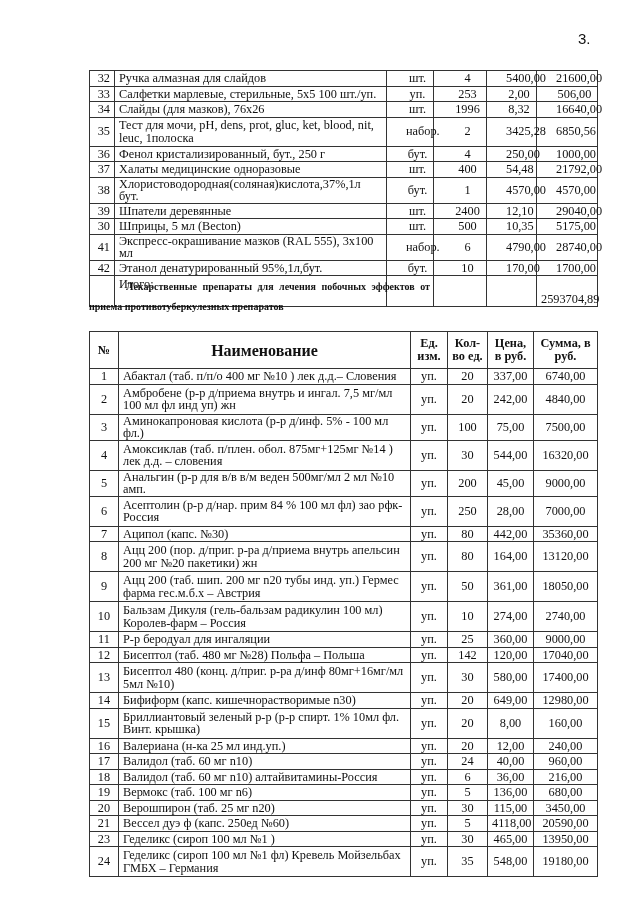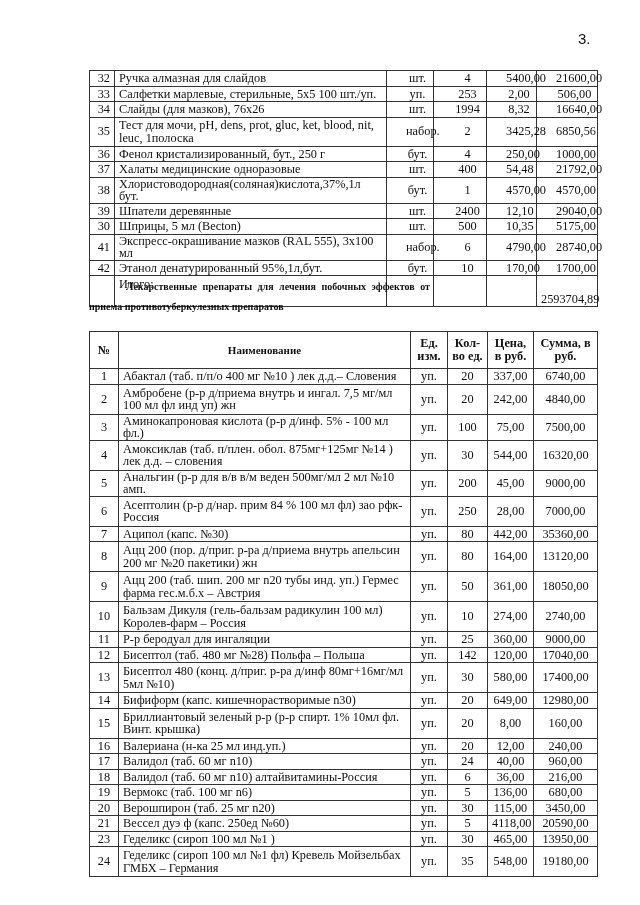--- a/index.html
+++ b/index.html
@@ -21,21 +21,21 @@
   #top-table tr.total td { height: 27px; vertical-align: top; font-weight: normal; padding-top: 2px; }
   #top-table tr.total td.sum { vertical-align: bottom; padding-bottom: 1px; text-align: center; margin-left: 28px; }
   .section-title {
     position: absolute; left: 89px; top: 277px; width: 510px;
     font-weight: bold; font-size: 10px; line-height: 20px;
   }
   .section-title .l1 { display: block; padding-left: 37px; word-spacing: 3px; }
   .section-title .l2 { display: block; }
   #main-table { left: 89px; top: 331px; width: 508px; }
   #main-table th { font-weight: bold; height: 36px; text-align: center; line-height: 13px; }
-  #main-table th.name { font-size: 11px; }
+  #main-table th.name { font-size: 16px; }
   #main-table td { height: 14.5px; }
   #main-table td.num, #main-table td.c { text-align: center; }
   #main-table tr.tall td { height: 29px; }
 </style>
 </head>
 <body>
 
 <div class="page-num">3.</div>
 
 <table id="top-table">
@@ -61,21 +61,21 @@
         <td>Салфетки марлевые, стерильные, 5х5 100 шт./уп.</td>
         <td class="c">уп.</td>
         <td class="c">253</td>
         <td class="c">2,00</td>
         <td class="c">506,00</td>
       </tr>
       <tr class="">
         <td class="num">34</td>
         <td>Слайды (для мазков), 76х26</td>
         <td class="c">шт.</td>
-        <td class="c">1994</td>
+        <td class="c">1996</td>
         <td class="c">8,32</td>
         <td class="c">16640,00</td>
       </tr>
       <tr class="tall">
         <td class="num">35</td>
         <td>Тест для мочи, pH, dens, prot, gluc, ket, blood, nit, leuc, 1полоска</td>
         <td class="c">набор.</td>
         <td class="c">2</td>
         <td class="c">3425,28</td>
         <td class="c">6850,56</td>

